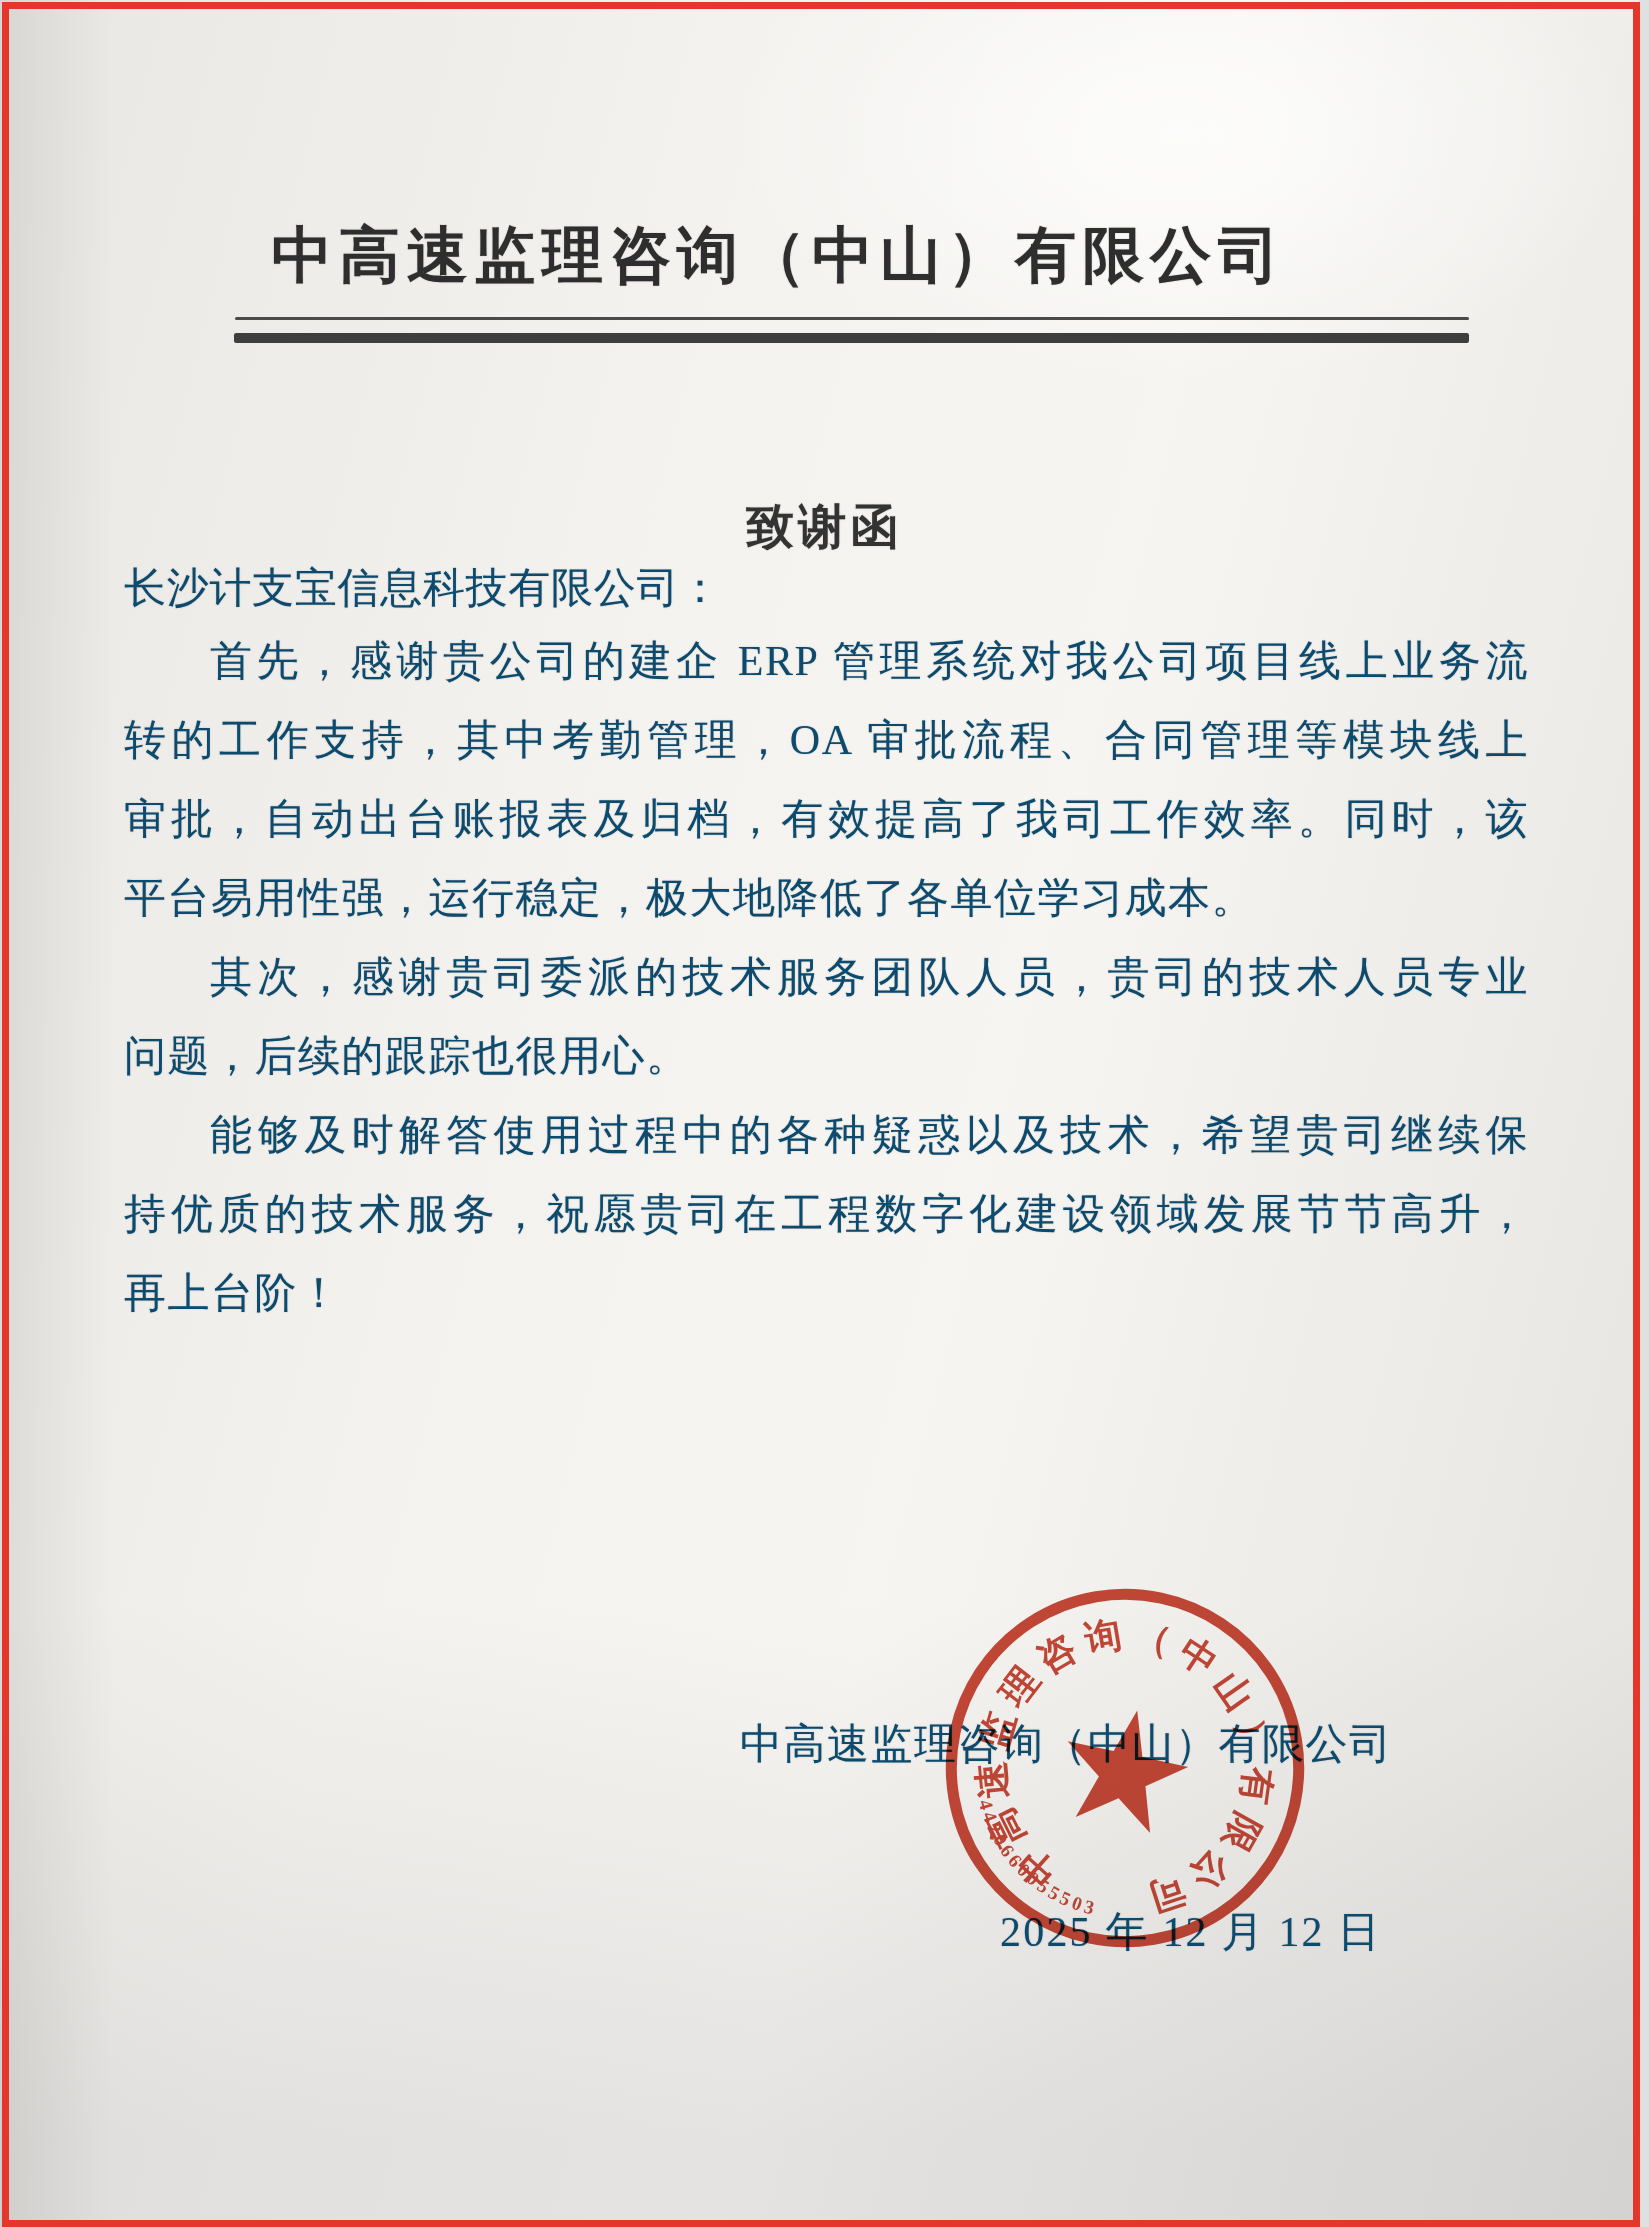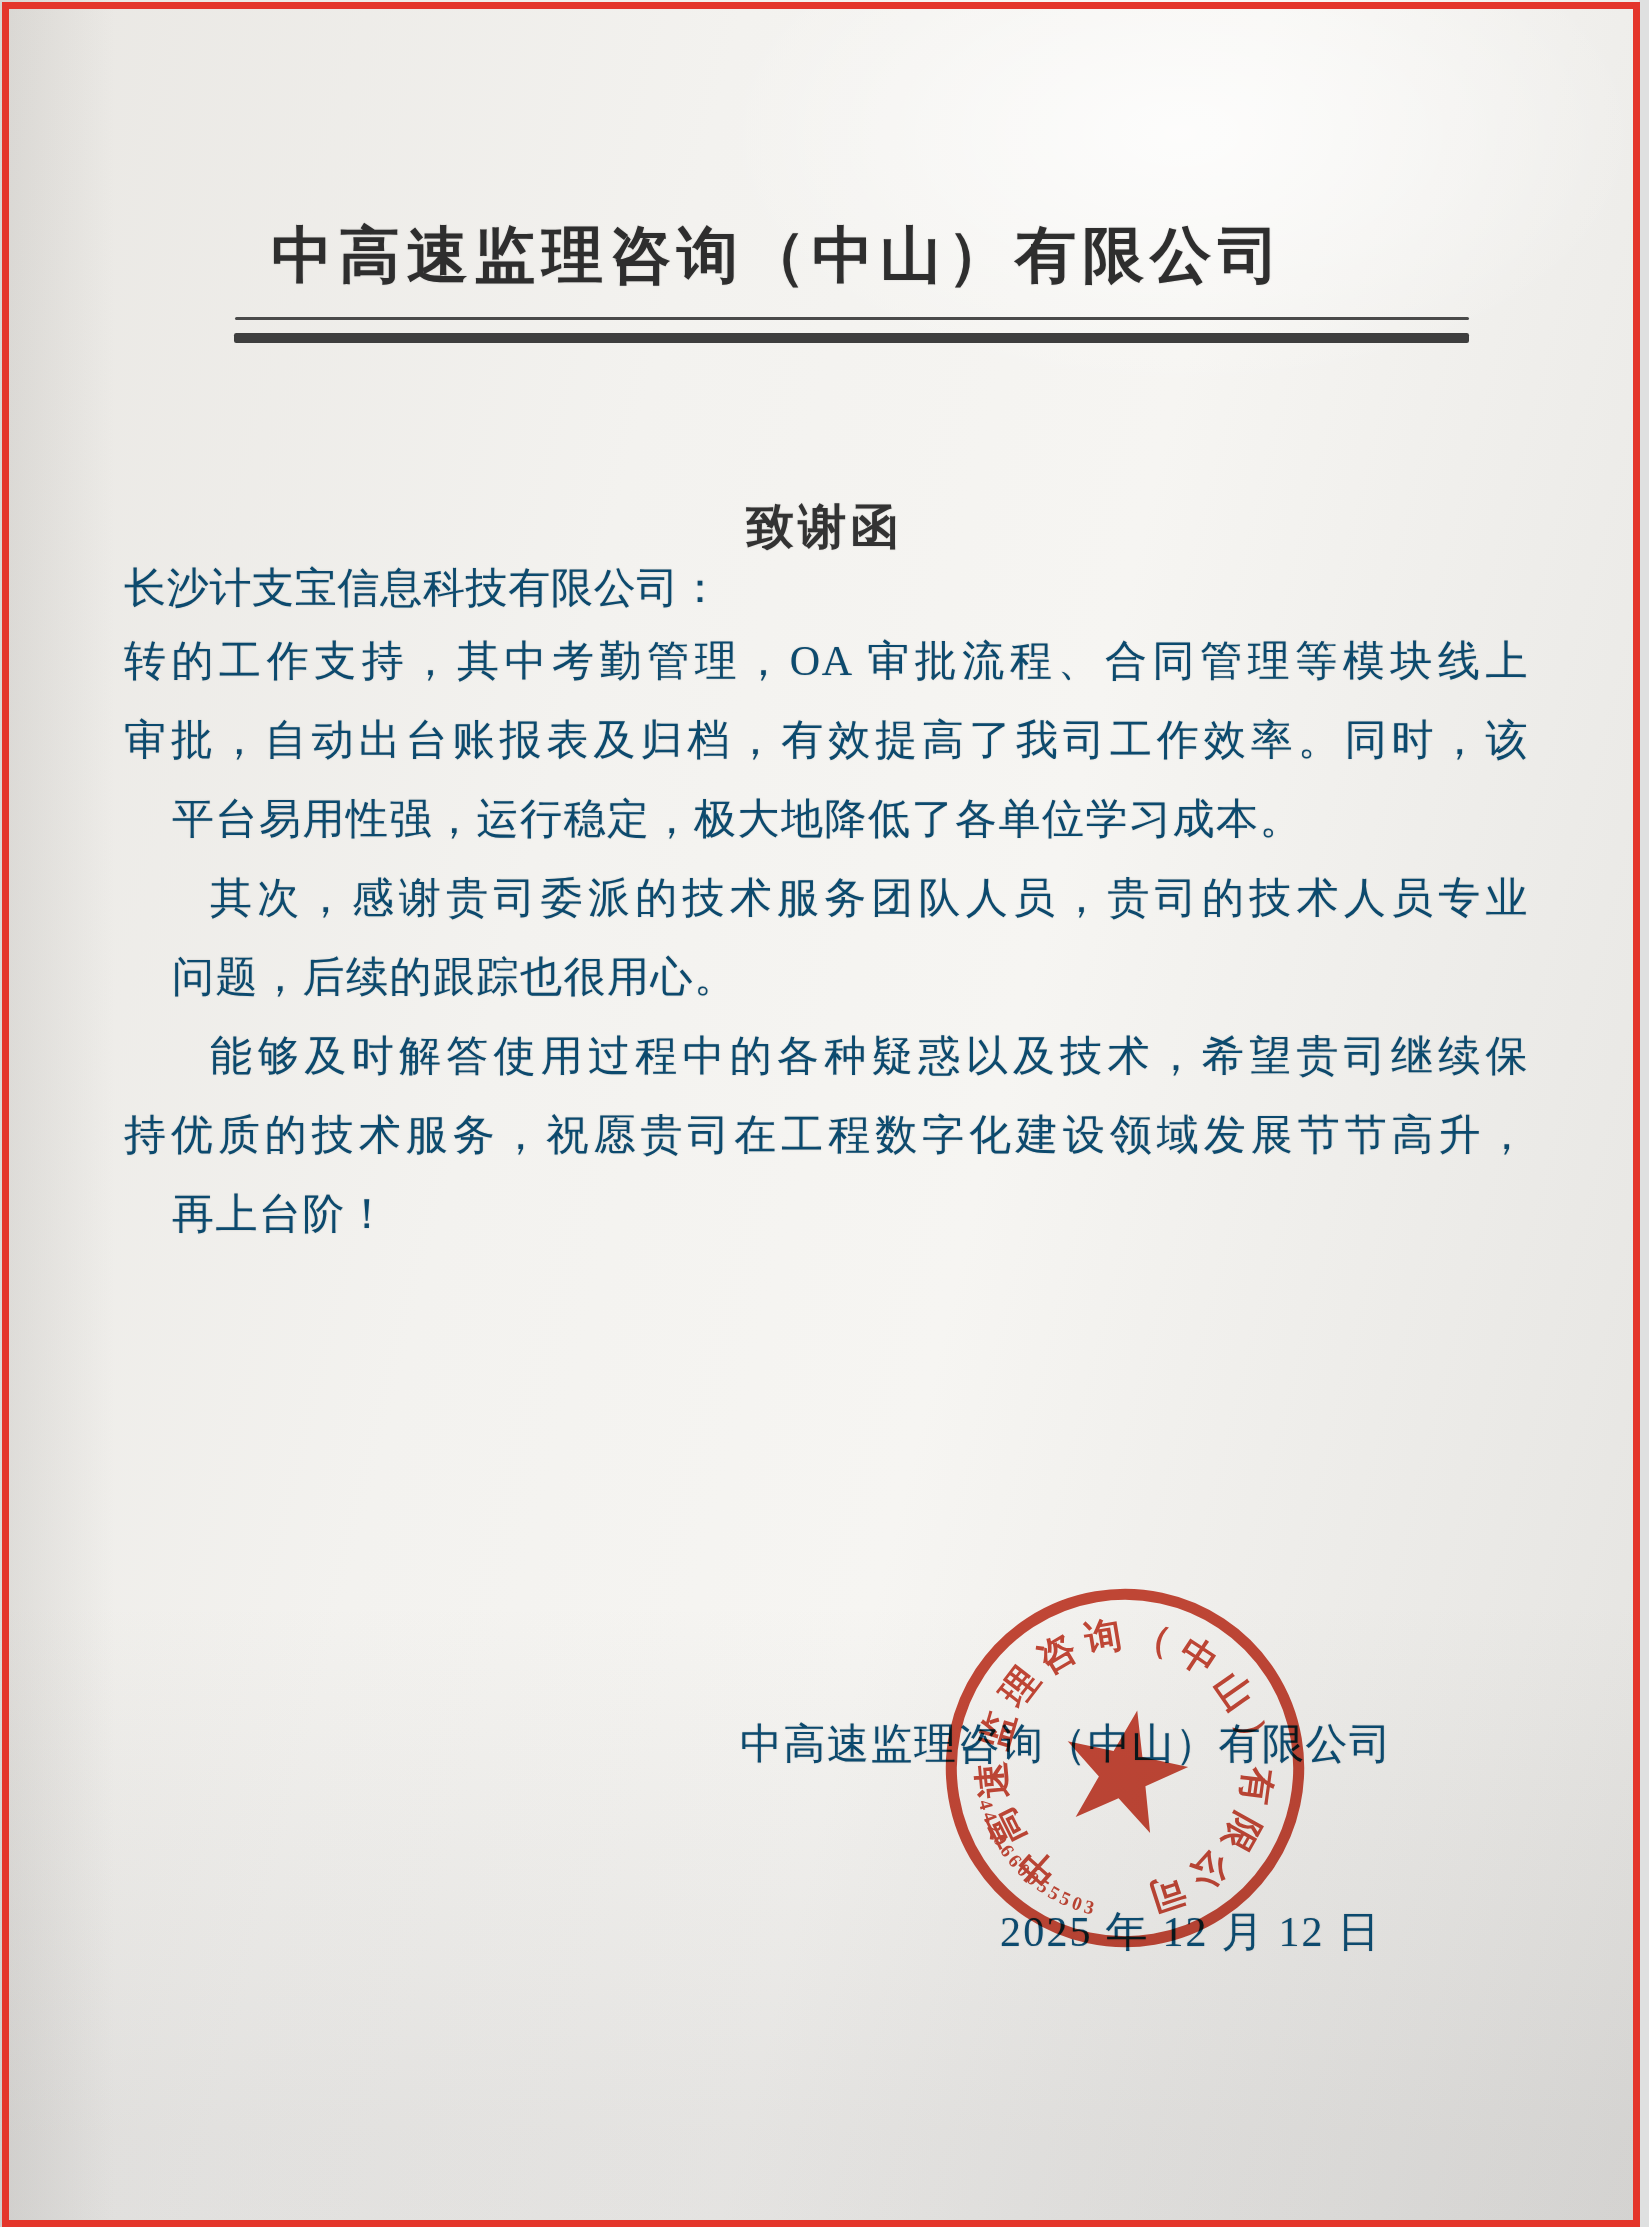--- a/index.html
+++ b/index.html
@@ -49,21 +49,21 @@
   }
   .body-block{
     position:absolute;left:124px;top:622px;width:1405px;
     font-size:42px;
   }
   .bline{
     height:79px;line-height:79px;white-space:nowrap;
     text-align:justify;text-align-last:justify;
     letter-spacing:1.5px;
   }
-  .bline.end{text-align-last:left;white-space:normal;margin-left:48px;}
+  .bline.end{text-align-last:left;white-space:normal;}
   .bline.indent{text-indent:86px;}
   .signature-company{
     position:absolute;left:740px;top:1716px;
     font-size:42px;letter-spacing:1.5px;white-space:nowrap;
   }
   .signature-date{
     position:absolute;left:1000px;top:1904px;
     font-size:42px;letter-spacing:2.2px;white-space:nowrap;
   }
   .stamp{
@@ -84,20 +84,21 @@
 
 <div class="company-header ink">中高速监理咨询（中山）有限公司</div>
 <div class="rule-thin"></div>
 <div class="rule-thick"></div>
 
 <div class="letter-title ink">致谢函</div>
 
 <div class="salutation ink">长沙计支宝信息科技有限公司：</div>
 
 <div class="body-block ink">
+  <div class="bline indent">首先，感谢贵公司的建企 ERP 管理系统对我公司项目线上业务流</div>
   <div class="bline">转的工作支持，其中考勤管理，OA 审批流程、合同管理等模块线上</div>
   <div class="bline">审批，自动出台账报表及归档，有效提高了我司工作效率。同时，该</div>
   <div class="bline end">平台易用性强，运行稳定，极大地降低了各单位学习成本。</div>
   <div class="bline indent">其次，感谢贵司委派的技术服务团队人员，贵司的技术人员专业</div>
   <div class="bline end">问题，后续的跟踪也很用心。</div>
   <div class="bline indent">能够及时解答使用过程中的各种疑惑以及技术，希望贵司继续保</div>
   <div class="bline">持优质的技术服务，祝愿贵司在工程数字化建设领域发展节节高升，</div>
   <div class="bline end">再上台阶！</div>
 </div>
 

